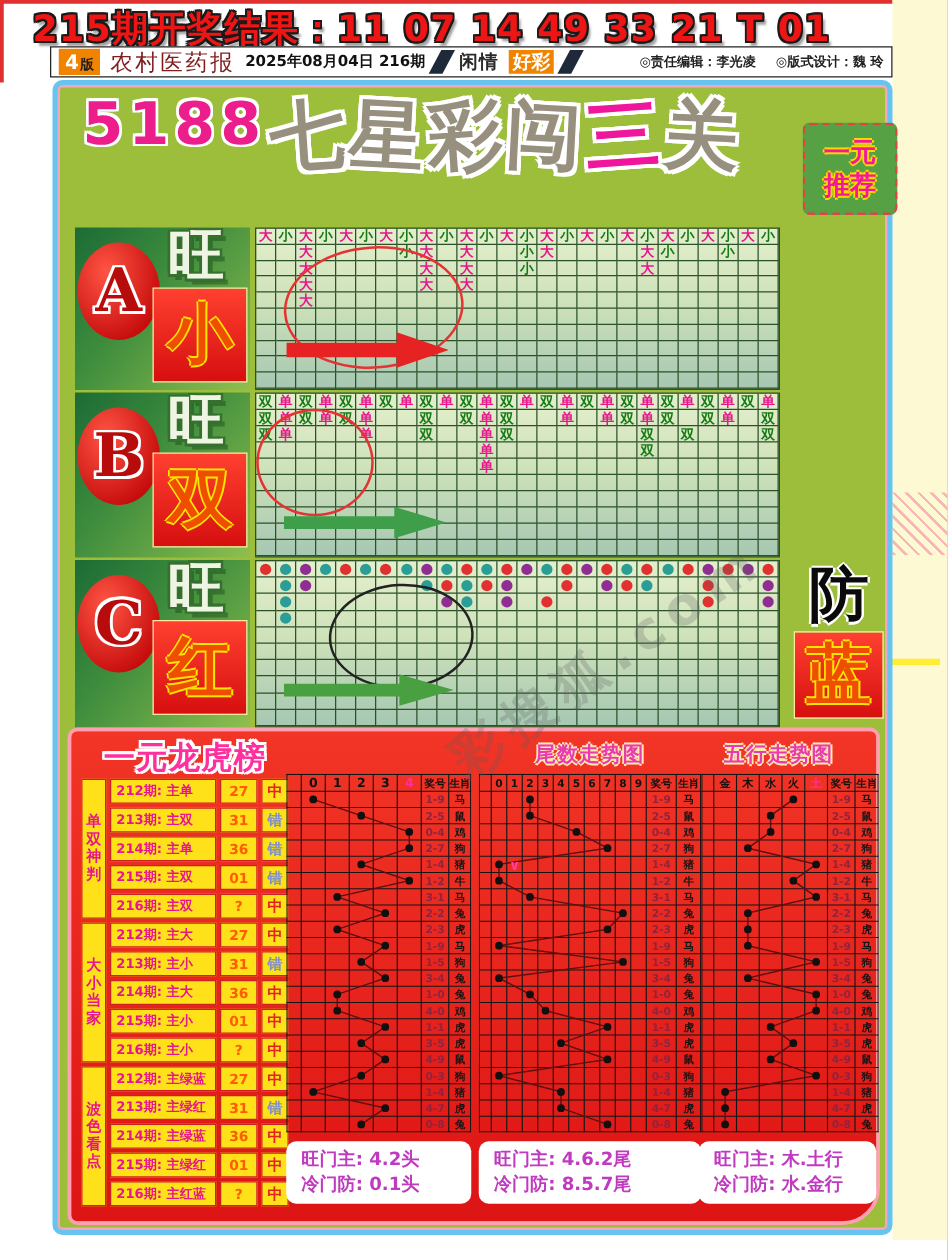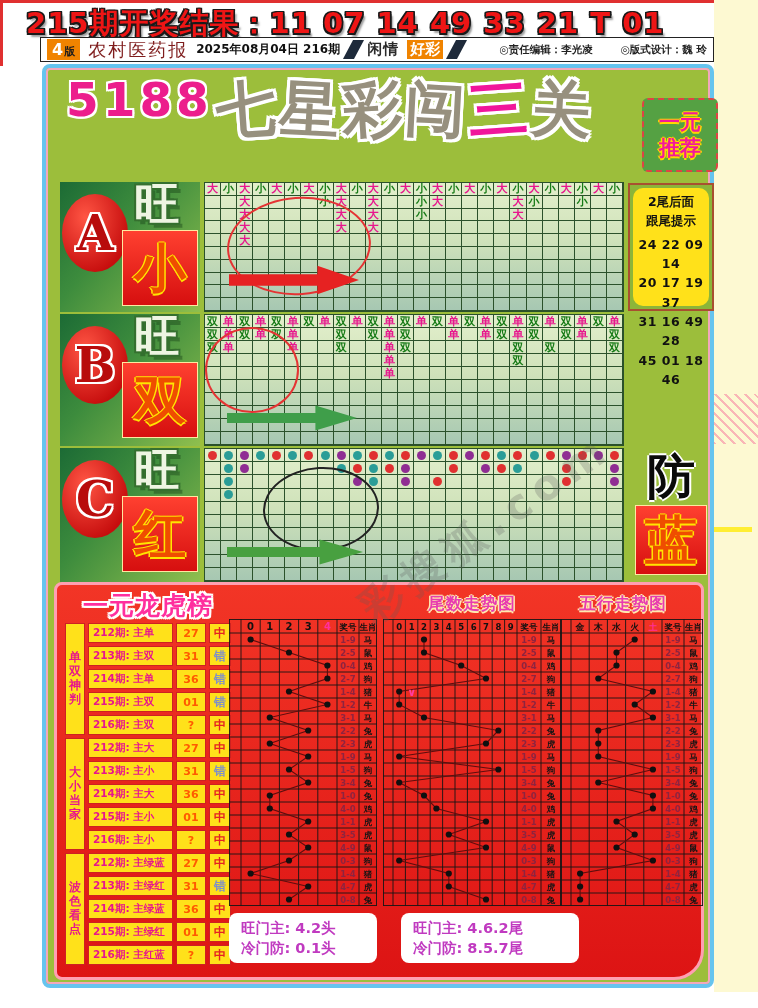--- a/index.html
+++ b/index.html
@@ -21,21 +21,21 @@
   .masthead{position:absolute;left:40px;top:37px;width:674px;height:25px;background:#fff;
     border:1px solid #222;display:flex;align-items:center;gap:8px;padding:0 6px;box-sizing:border-box}
   .edition{background:#f08300;padding:0 5px;height:21px;display:flex;align-items:baseline;font-weight:bold;gap:1px}
   .edition .num{color:#fff;font-size:16px;line-height:21px}
   .edition .ban{color:#1c1c1c;font-size:11px}
   .paper{color:#7f1d1d;font-weight:400;font-size:18px;letter-spacing:2px;font-family:"DejaVu Serif","Liberation Serif",serif}
   .dateissue{font-size:12px;font-weight:bold;color:#111}
   .slash{width:11px;height:19px;background:#1e2a3a;transform:skewX(-28deg)}
   .col-left{font-size:15px;font-weight:900;color:#2a2a2a;letter-spacing:1px}
   .col-right{font-size:15px;font-weight:900;color:#fff;background:#f08300;padding:0 3px}
-  .credits{margin-left:auto;display:flex;gap:28px;font-size:10.5px;color:#222;font-weight:bold}
+  .credits{margin-left:auto;display:flex;gap:16px;font-size:10.5px;color:#222;font-weight:bold}
   
   .main-box{position:absolute;left:42px;top:64px;width:672px;height:924px;box-sizing:border-box;
     border:4px solid #66c4ee;border-radius:8px;background:#9cbe3b}
   .main-inner{position:absolute;inset:0;border:2px solid #f2a7bc;border-radius:4px}
   
   .promo-num{position:absolute;left:18px;top:2px;font-size:47px;font-weight:900;color:#ec1e8c;letter-spacing:4px}
   .promo-label{position:absolute;left:4px;top:60px;font-size:29px;font-weight:900;color:#2f8f22;letter-spacing:2px}
   .main-title{position:absolute;left:168px;top:8px;display:flex;gap:3px}
   .main-title span{font-size:60px;font-weight:900;color:#97907e;line-height:1.05;display:inline-block;
     text-shadow:-3px 0 0 #fff,3px 0 0 #fff,0 -3px 0 #fff,0 3px 0 #fff,
@@ -508,32 +508,20 @@
           <div class="cell"></div>
           <div class="cell"></div>
           <div class="cell"></div>
           <div class="cell"></div>
           <div class="cell"></div>
           <div class="cell"></div>
           <div class="cell"></div>
           <div class="cell"></div>
           <div class="cell"></div>
         </div>
-    <div class="panel boxed">
-      <div class="panel-yellow">
-        <div class="panel-title">2尾后面</div>
-        <div class="panel-title">跟尾提示</div>
-        <div class="panel-nums" id="panel-a-nums">
-              <div>24 22 09 14</div>
-              <div>20 17 19 37</div>
-              <div>31 16 49 28</div>
-              <div>45 01 18 46</div>
-            </div>
-      </div>
-    </div>
   </div>
 
   <div class="section" style="top:244px;height:132px">
     <div class="sec-label">
       <div class="sec-oval">
         <span class="sec-letter ow">B</span>
       </div>
       <div class="wang">旺</div>
       <div class="pick-box">
         <span class="pick">双</span>
@@ -1731,21 +1719,25 @@
             <text x="112" y="270.8" text-anchor="middle" font-size="8.5" font-weight="bold" fill="#8d2440">4-7</text>
             <text x="132.5" y="270.8" text-anchor="middle" font-size="8.5" font-weight="bold" fill="#151515">虎</text>
             <text x="112" y="283.8" text-anchor="middle" font-size="8.5" font-weight="bold" fill="#8d2440">0-8</text>
             <text x="132.5" y="283.8" text-anchor="middle" font-size="8.5" font-weight="bold" fill="#151515">兔</text>
           </svg></div>
 
     <div class="cfoot" style="left:172px;width:148px">
       <div>旺门主: 4.2头</div>
       <div>冷门防: 0.1头</div>
     </div>
-    <div class="cfoot" style="left:344px;width:178px">
+    <div class="cfoot" style="left:326px;width:178px">
       <div>旺门主: 4.6.2尾</div>
       <div>冷门防: 8.5.7尾</div>
+    </div>
+    <div class="cfoot" style="left:502px;width:142px">
+      <div>旺门主: 木.土行</div>
+      <div>冷门防: 水.金行</div>
     </div>
   </div>
 
   <div class="watermark">彩搜狐.com</div>
 </div>
 </div>
 
 </body></html>

